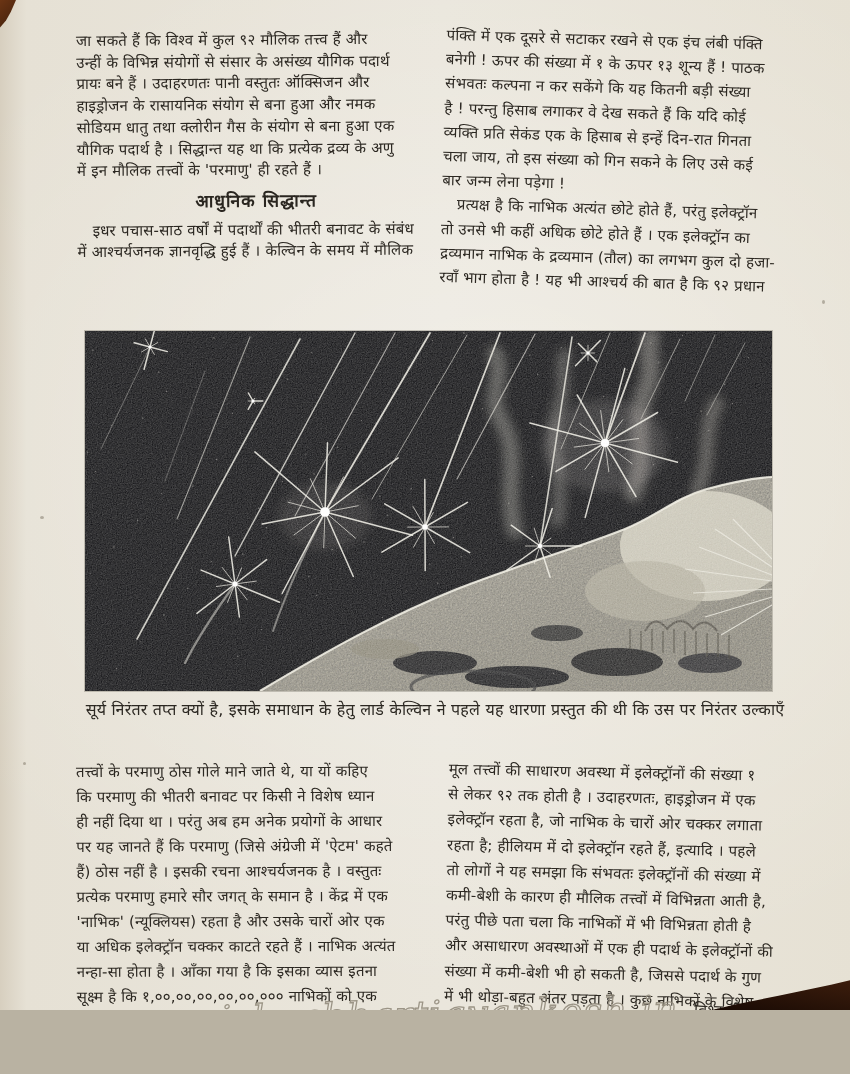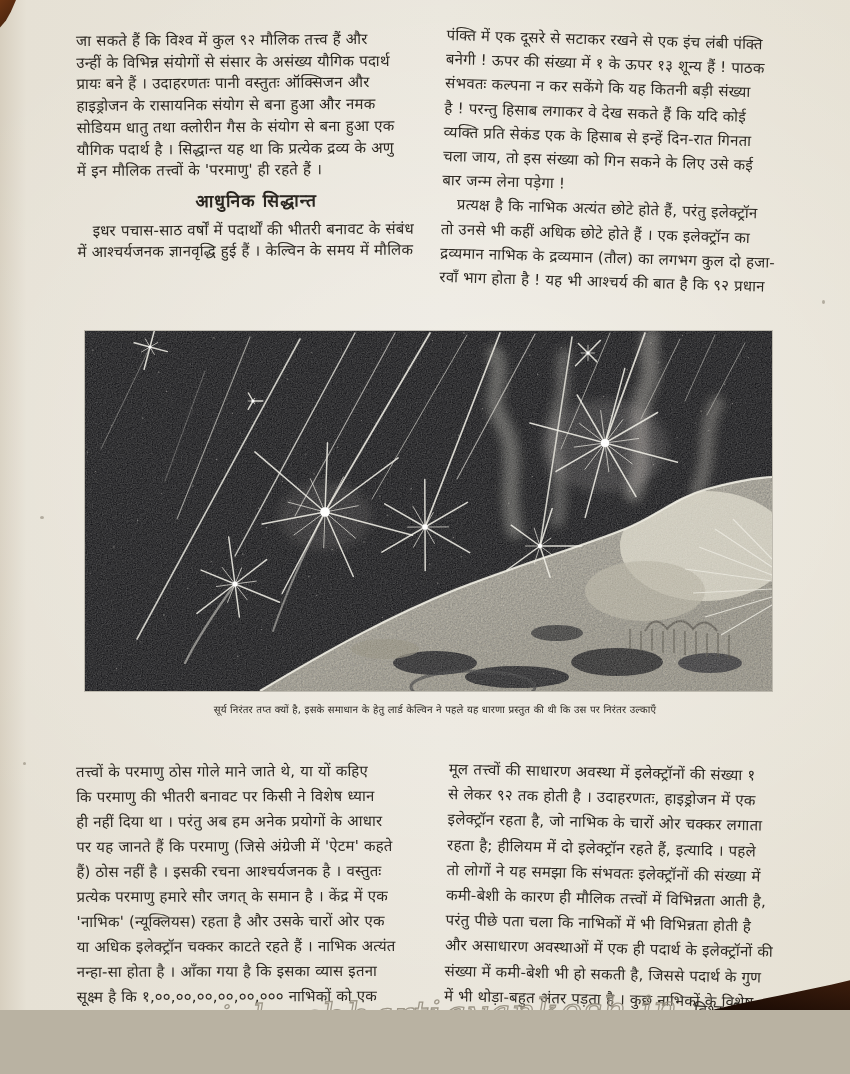--- a/index.html
+++ b/index.html
@@ -14,21 +14,21 @@
     padding-left:37px;
   }
   .col{position:absolute;}
   .tl{white-space:nowrap;}
   .body-txt{font-size:15px;letter-spacing:.2px;}
   .col-top-left{left:76px;top:31px;width:358px;line-height:21.7px;transform:rotate(-0.4deg);transform-origin:left top;overflow:visible;}
   .col-top-right{left:447px;top:23px;width:372px;line-height:24.2px;transform:rotate(1.7deg);transform-origin:left top;}
   .section-heading{text-align:center;font-size:17.5px;font-weight:bold;letter-spacing:1px;margin:9px 0 7px 0;color:#2a2620;}
   .plate{position:absolute;left:85px;top:331px;width:687px;height:360px;background:#17171a;box-shadow:0 0 0 1px rgba(60,55,45,.25);}
   .plate svg{display:block;}
-  .caption{left:68px;top:699px;width:734px;text-align:center;font-size:10px;line-height:22.5px;letter-spacing:.2px;}
+  .caption{left:68px;top:699px;width:734px;text-align:center;font-size:16px;line-height:22.5px;letter-spacing:.2px;}
   .col-bot-left{left:76px;top:760px;width:362px;line-height:25px;transform:rotate(-0.2deg);transform-origin:left top;}
   .col-bot-right{left:449px;top:757px;width:374px;line-height:25.2px;transform:rotate(1.2deg);transform-origin:left top;}
   .page-number{position:absolute;left:94px;top:1010px;font-size:21px;letter-spacing:2px;color:#35302a;}
   .watermark{
     position:absolute;left:168px;top:993px;width:540px;text-align:center;
     font-family:"DejaVu Serif", serif;font-style:italic;font-size:37px;letter-spacing:1px;
     color:rgba(236,232,222,0.25);-webkit-text-stroke:1.3px #938c7d;
     transform:rotate(-1.3deg);opacity:.9;
   }
   .running-title{position:absolute;left:694px;top:1000px;font-size:16px;white-space:nowrap;transform:rotate(2.3deg);color:#2e2a24;}

